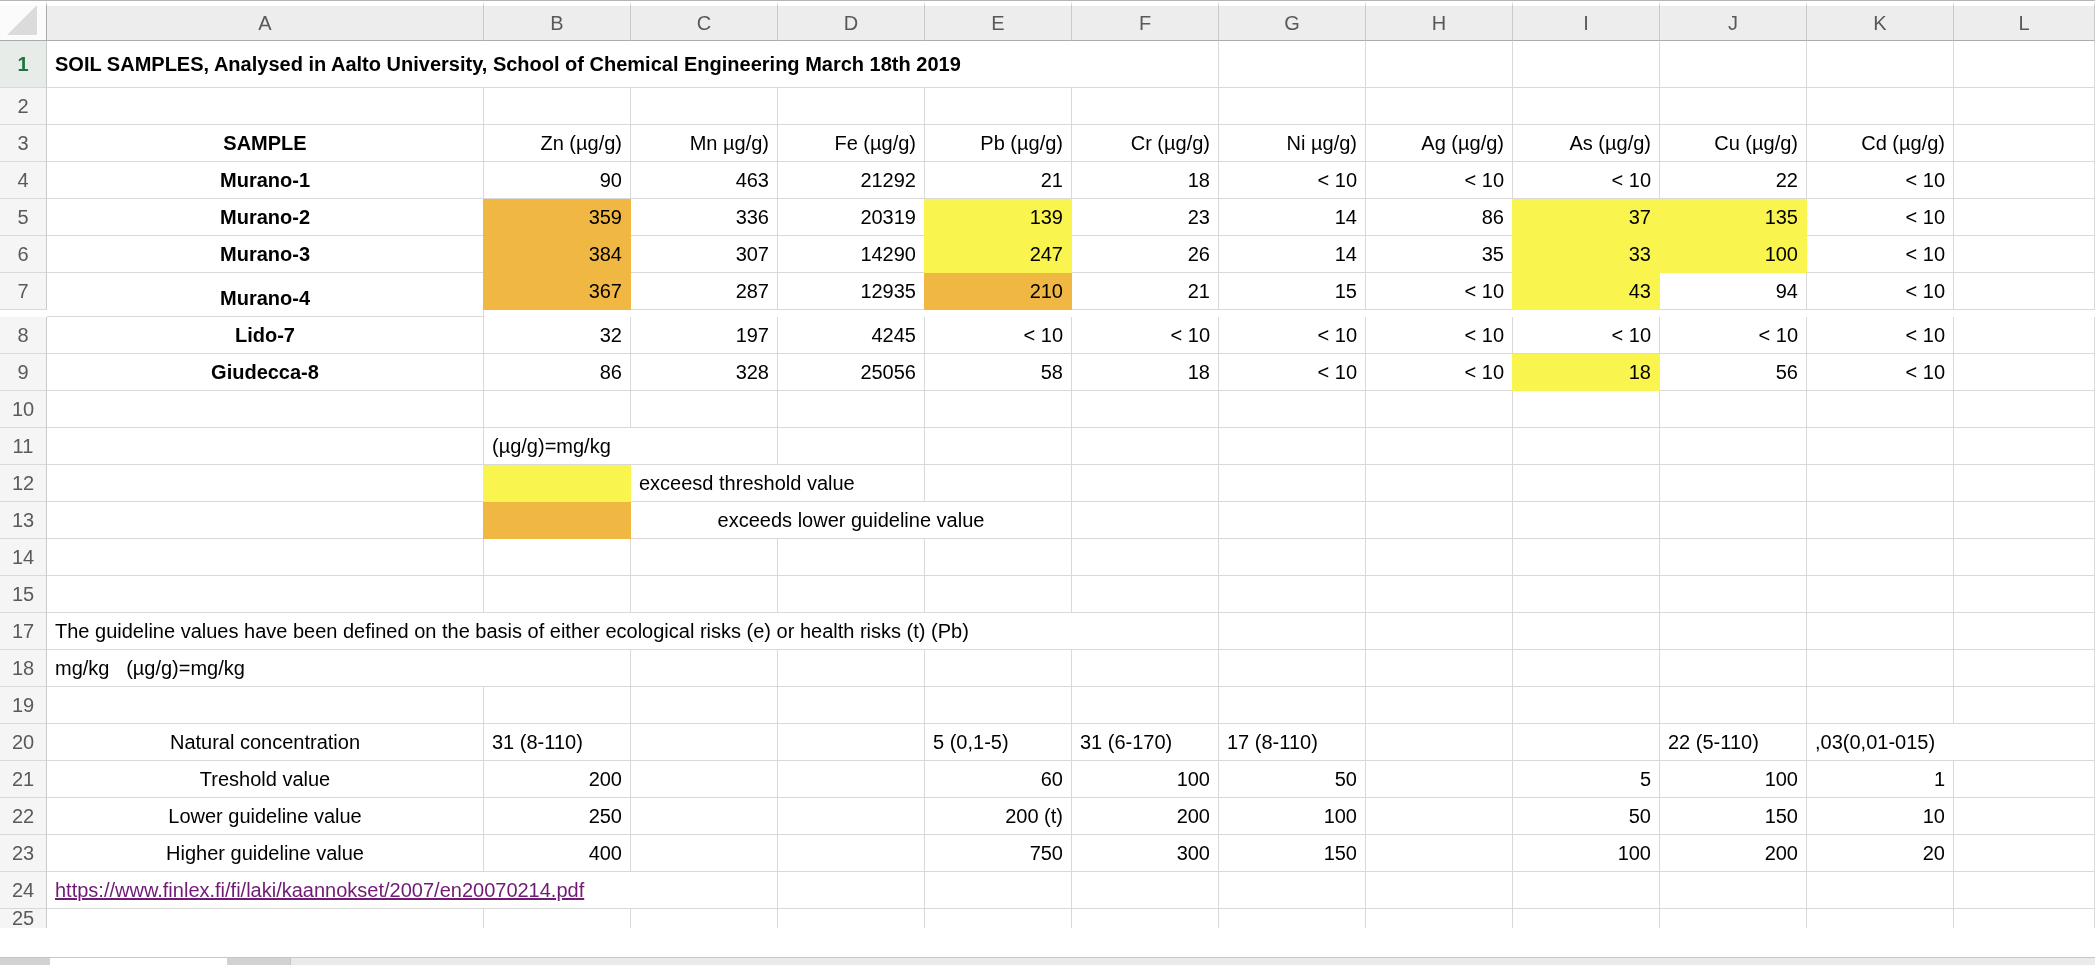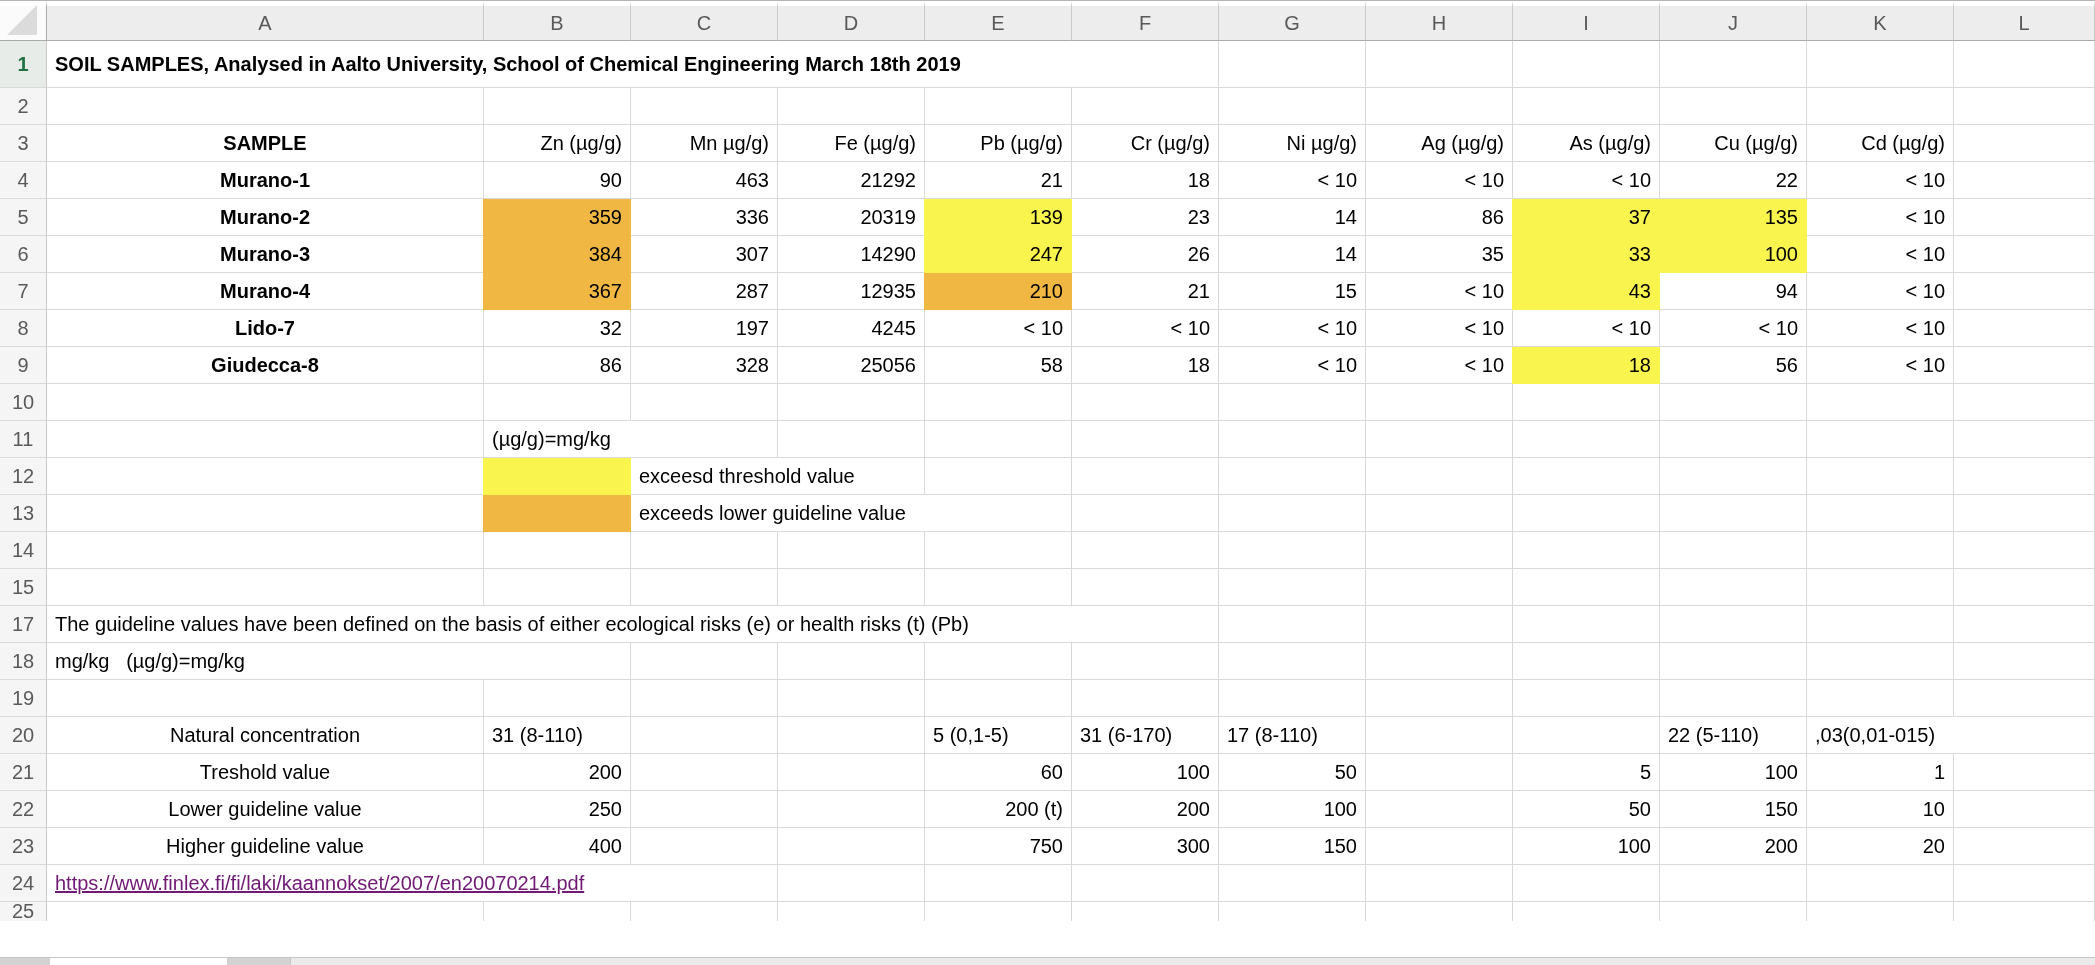--- a/index.html
+++ b/index.html
@@ -132,21 +132,21 @@
       <div class="cell al-r" style="width: 147px;">26</div>
       <div class="cell al-r" style="width: 147px;">14</div>
       <div class="cell al-r" style="width: 147px;">35</div>
       <div class="cell al-r bg-y" style="width: 147px;">33</div>
       <div class="cell al-r bg-y" style="width: 147px;">100</div>
       <div class="cell al-r" style="width: 147px;">&lt; 10</div>
       <div class="cell" style="width: 141px;"></div>
     </div>
     <div class="sheet-row">
       <div class="cell gut">7</div>
-      <div class="cell al-c bold" style="width: 437px;">Murano-4</div>
+      <div class="cell al-c bold" style="width: 437px; margin-top: 7px;">Murano-4</div>
       <div class="cell al-r bg-o" style="width: 147px;">367</div>
       <div class="cell al-r" style="width: 147px;">287</div>
       <div class="cell al-r" style="width: 147px;">12935</div>
       <div class="cell al-r bg-o" style="width: 147px;">210</div>
       <div class="cell al-r" style="width: 147px;">21</div>
       <div class="cell al-r" style="width: 147px;">15</div>
       <div class="cell al-r" style="width: 147px;">&lt; 10</div>
       <div class="cell al-r bg-y" style="width: 147px;">43</div>
       <div class="cell al-r" style="width: 147px;">94</div>
       <div class="cell al-r" style="width: 147px;">&lt; 10</div>
@@ -222,21 +222,21 @@
       <div class="cell" style="width: 147px;"></div>
       <div class="cell" style="width: 147px;"></div>
       <div class="cell" style="width: 147px;"></div>
       <div class="cell" style="width: 147px;"></div>
       <div class="cell" style="width: 141px;"></div>
     </div>
     <div class="sheet-row">
       <div class="cell gut">13</div>
       <div class="cell" style="width: 437px;"></div>
       <div class="cell al-l bg-o" style="width: 147px;"></div>
-      <div class="cell al-l" style="width: 441px;">exceeds lower guideline value</div>
+      <div class="cell al-l" style="width: 441px; text-align: center;">exceeds lower guideline value</div>
       <div class="cell" style="width: 147px;"></div>
       <div class="cell" style="width: 147px;"></div>
       <div class="cell" style="width: 147px;"></div>
       <div class="cell" style="width: 147px;"></div>
       <div class="cell" style="width: 147px;"></div>
       <div class="cell" style="width: 147px;"></div>
       <div class="cell" style="width: 141px;"></div>
     </div>
     <div class="sheet-row">
       <div class="cell gut">14</div>

